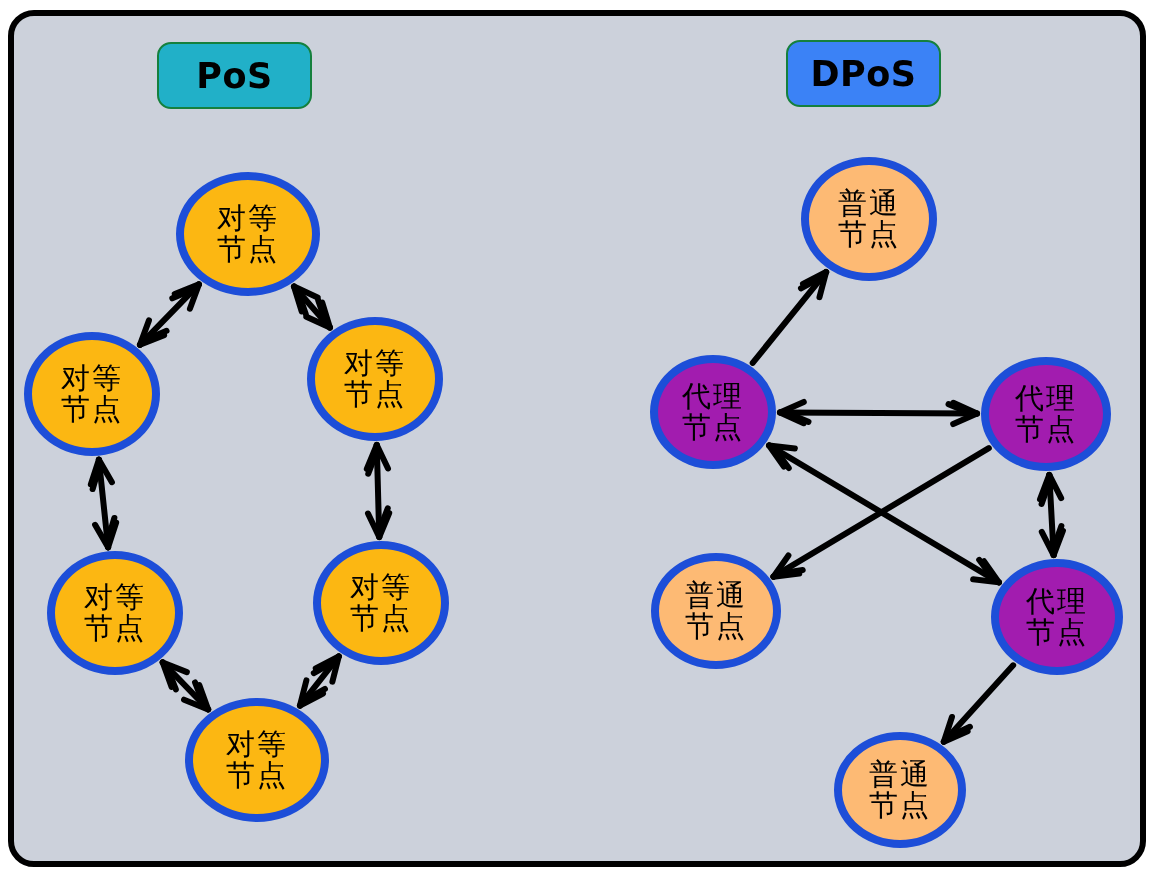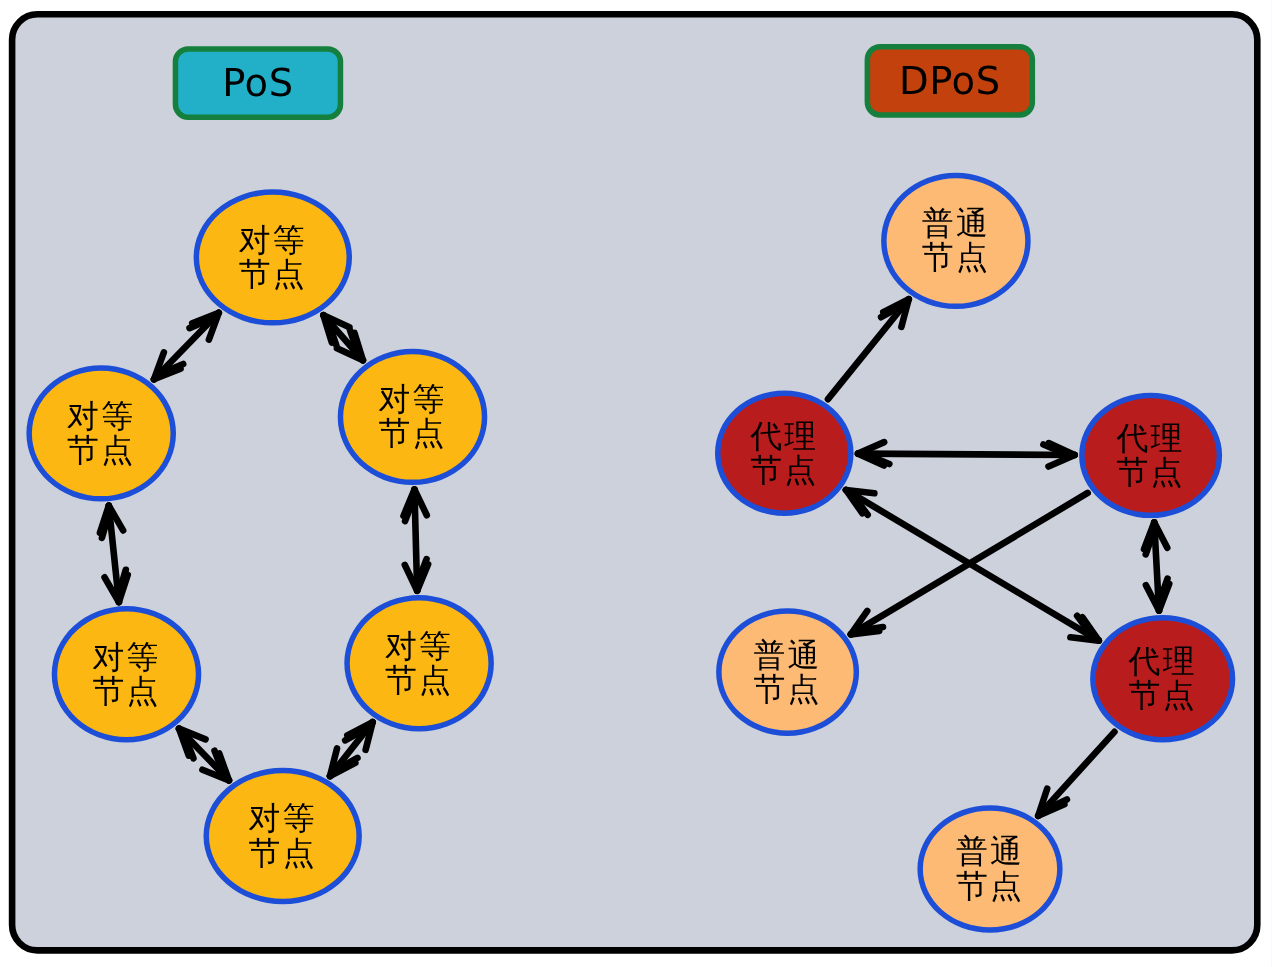--- a/index.html
+++ b/index.html
@@ -30,62 +30,62 @@
     position: absolute;
     left: 0;
     top: 0;
     width: 1156px;
     height: 879px;
     pointer-events: none;
   }
   .legend {
     position: absolute;
     box-sizing: border-box;
-    border: 5px solid #15803d;
+    border: 2px solid #15803d;
     border-radius: 14px;
     display: flex;
     align-items: center;
     justify-content: center;
     font-size: 35px;
-    font-weight: 400;
+    font-weight: 700;
     color: #000000;
     letter-spacing: .5px;
   }
   #legend-pos {
     left: 157px;
     top: 42px;
     width: 155px;
     height: 67px;
     background: #21b0c8;
   }
   #legend-dpos {
     left: 786px;
     top: 40px;
     width: 155px;
     height: 67px;
-    background: #c2410c;
+    background: #3b82f6;
   }
   .node {
     position: absolute;
     box-sizing: border-box;
-    border: 5px solid #1d4ed8;
+    border: 8px solid #1d4ed8;
     border-radius: 50%;
     display: flex;
     flex-direction: column;
     align-items: center;
     justify-content: center;
     color: #000000;
     font-size: 29px;
     line-height: 1.08;
     text-align: center;
     white-space: nowrap;
   }
   .node .l1, .node .l2 { display: block; letter-spacing: 2px; }
   .node-peer { background: #fcb712; }
-  .node-delegate { background: #b91c1c; }
+  .node-delegate { background: #a21caf; }
   .node-ordinary { background: #fdba74; }
 </style>
 </head>
 <body>
 
 <div id="stage">
   <div id="panel"></div>
 
   <svg id="edges" viewBox="0 0 1156 879" xmlns="http://www.w3.org/2000/svg">
       <g>

